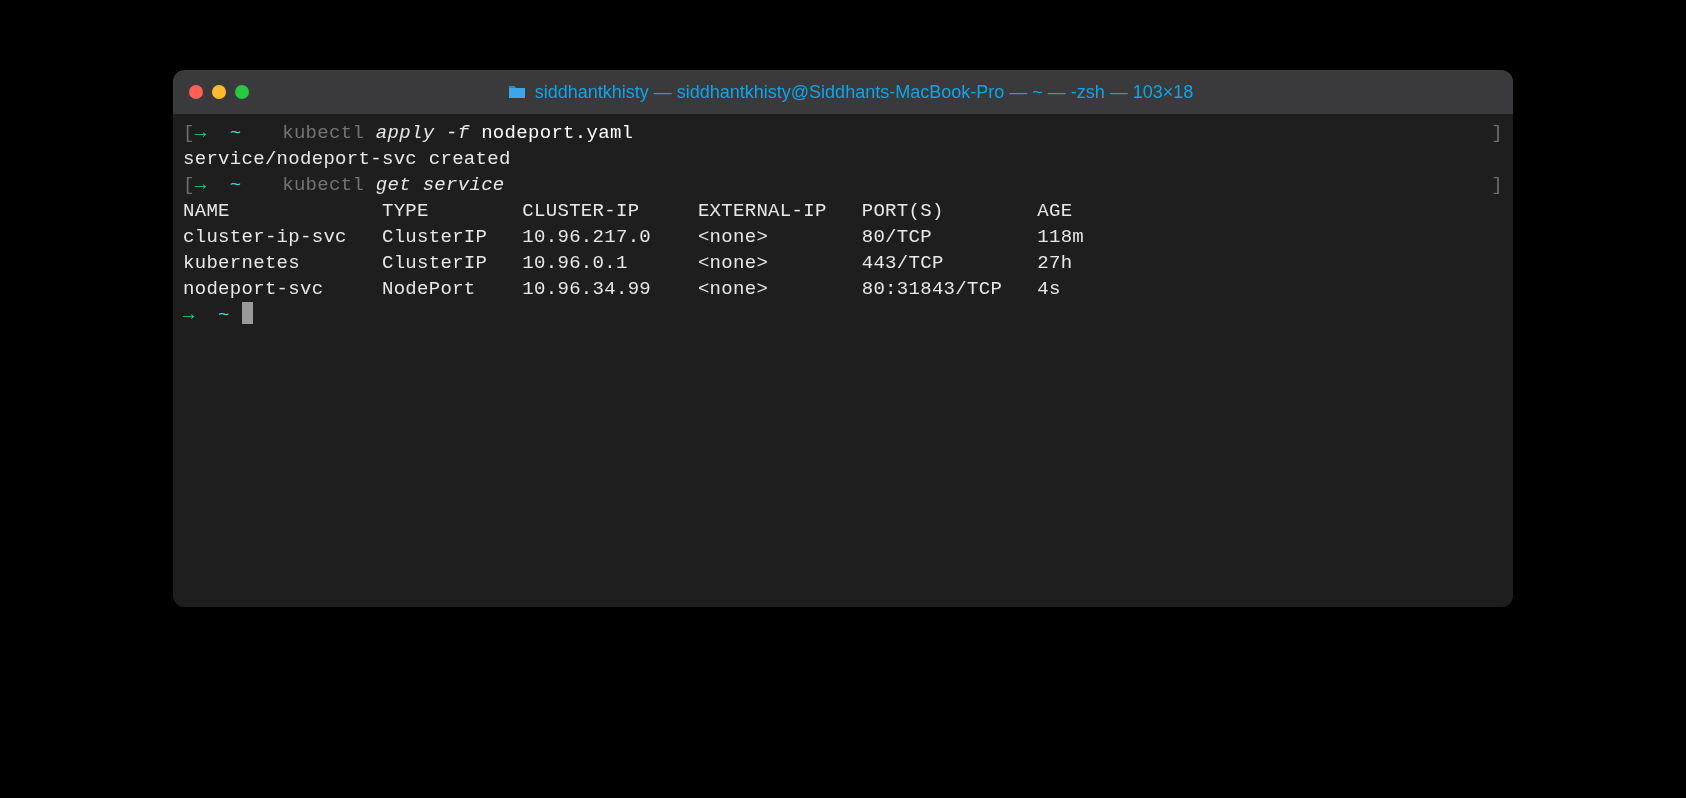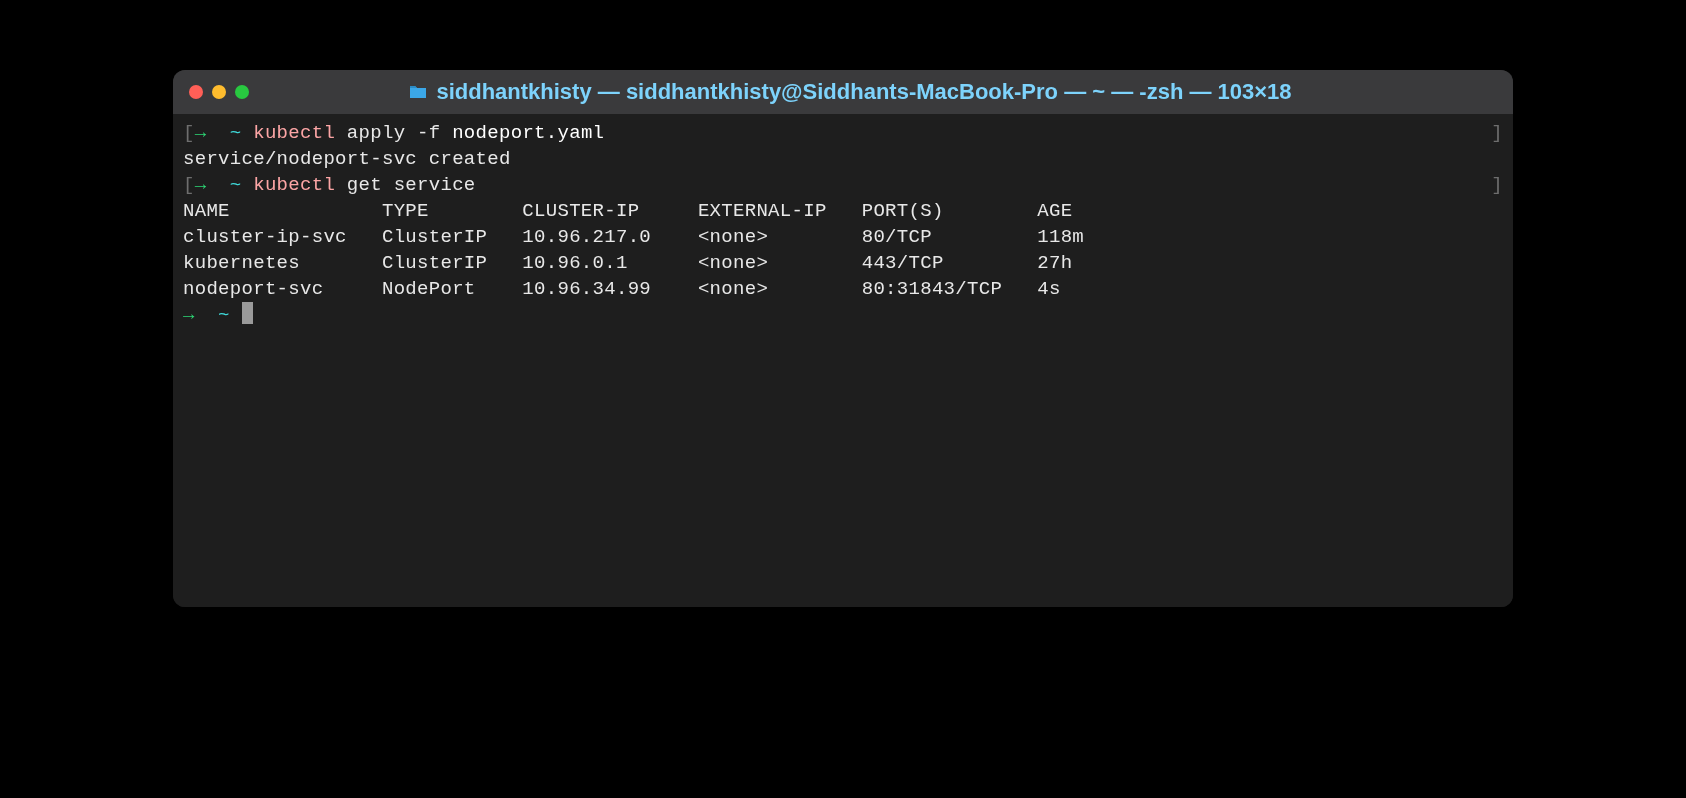--- a/index.html
+++ b/index.html
@@ -58,47 +58,49 @@
     }
     .folder-icon {
       width: 20px;
       height: 16px;
       position: relative;
     }
     .folder-icon svg {
       display: block;
     }
     .window-title {
-      color: #7dd3fc;
-      font-size: 22px;
-      font-weight: 700;
+      color: #0ea5e9;
+      font-size: 18px;
+      font-weight: 400;
       font-family: -apple-system, BlinkMacSystemFont, "Helvetica Neue", sans-serif;
     }
     .terminal-body {
       flex: 1;
       background: #1e1e1e;
       padding: 6px 10px;
       font-size: 19px;
       line-height: 26px;
       color: #e8e8e8;
       white-space: pre;
       font-family: "SF Mono", Menlo, Monaco, "Courier New", monospace;
       letter-spacing: 0.3px;
     }
     .prompt-arrow {
       color: #2dd976;
     }
     .prompt-tilde {
       color: #3fd9d9;
     }
     .cmd-kubectl {
-      color: #fca5a5;
+      color: #737373;
+      margin-left: 29px;
     }
     .cmd-text {
       color: #e8e8e8;
+      font-style: italic;
     }
     .cmd-filename {
       color: #ffffff;
     }
     .bracket {
       color: #6e6e6e;
     }
     .cursor-block {
       display: inline-block;
       width: 11px;

